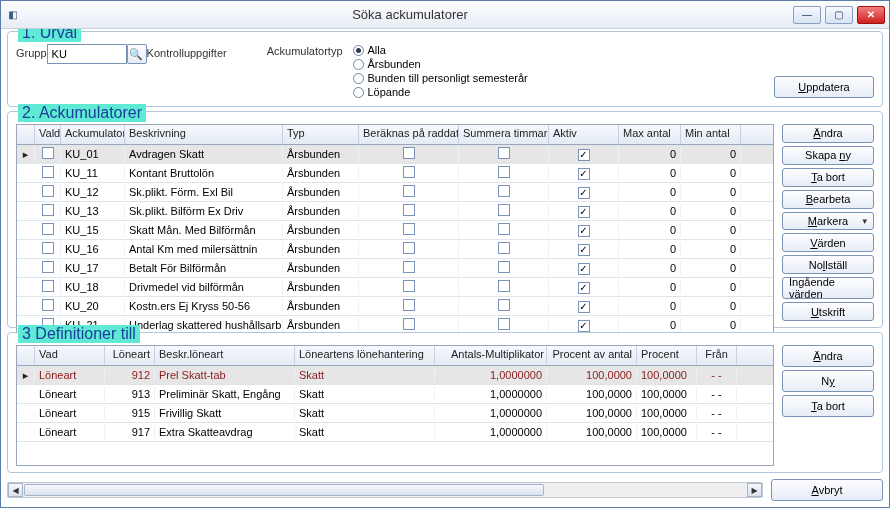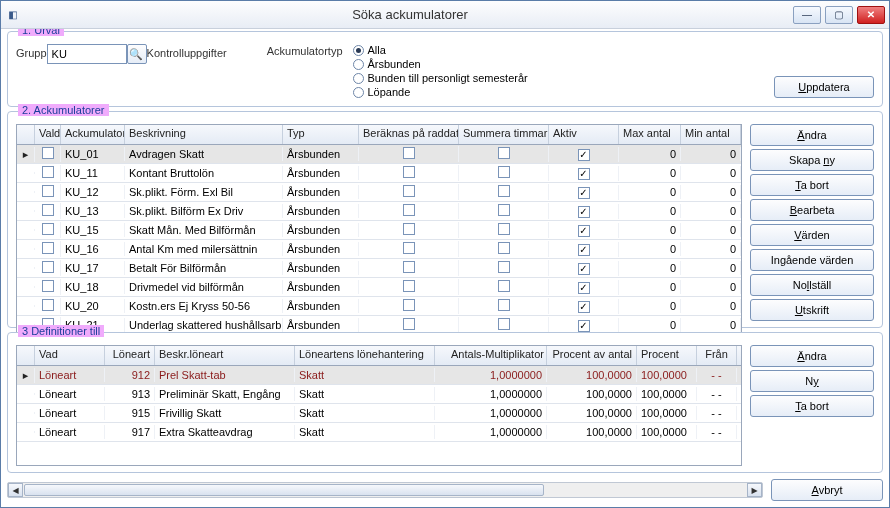--- a/index.html
+++ b/index.html
@@ -63,24 +63,24 @@
     border: 1px solid #b5c5dc;
     border-radius: 4px;
     position: relative;
     padding: 12px 8px 6px 8px;
     background: #fff;
   }
   .groupbox > .legend {
     position: absolute;
     top: -8px;
     left: 10px;
-    background: #f0abfc;
+    background: #5eead4;
     padding: 0 4px;
     color: #1a3e9a;
-    font-size: 11px;
+    font-size: 16px;
   }
   .urval-row {
     display: flex; align-items: center; 
   }
   .lbl { color: #333; }
   .input {
     border: 1px solid #7a94b8;
     height: 20px; padding: 0 4px;
     font-family: inherit; font-size: 11px;
     background: #fff;
@@ -159,21 +159,21 @@
     width: 18px; text-align:center; color:#222;
   }
   .chk {
     width: 12px; height: 12px; border: 1px solid #7a94b8; background:#fff;
     display:inline-flex; align-items:center; justify-content:center;
     font-size:10px; line-height:1;
   }
   .chk.checked::after { content: "✓"; color:#000; }
   .side-btns {
     display: flex; flex-direction: column; gap: 3px;
-    width: 124px;
+    width: 92px;
   }
   .side-btns .btn { min-width: 0; width: 100%; }
   .btn.dd { position: relative; }
   .btn.dd::after {
     content: "▾"; position: absolute; right: 6px; font-size: 9px; color:#333;
   }
   
   .w-a0{width:18px;} .w-a1{width:26px;} .w-a2{width:64px;} .w-a3{width:158px;}
   .w-a4{width:76px;} .w-a5{width:100px;} .w-a6{width:90px;} .w-a7{width:70px;}
   .w-a8{width:62px;} .w-a9{width:60px;}
@@ -399,27 +399,30 @@
             </div>
           <div class="btn">
               <span>Skapa <span class="u">n</span>y</span>
             </div>
           <div class="btn">
               <span><span class="u">T</span>a bort</span>
             </div>
           <div class="btn">
               <span><span class="u">B</span>earbeta</span>
             </div>
+          <div class="btn dd">
+              <span><span class="u">M</span>arkera</span>
+            </div>
           <div class="btn">
               <span><span class="u">V</span>ärden</span>
             </div>
+          <div class="btn">
+              <span>No<span class="u">l</span>lställ</span>
+            </div>
           <div class="btn">Ingående värden</div>
-          <div class="btn">
-              <span>No<span class="u">l</span>lställ</span>
-            </div>
           <div class="btn">
               <span><span class="u">U</span>tskrift</span>
             </div>
         </div>
       </div>
     </div>
 
     <div class="groupbox" style="display:flex; flex-direction:column;">
       <div class="legend">3 Definitioner till</div>
       <div class="section-body">

